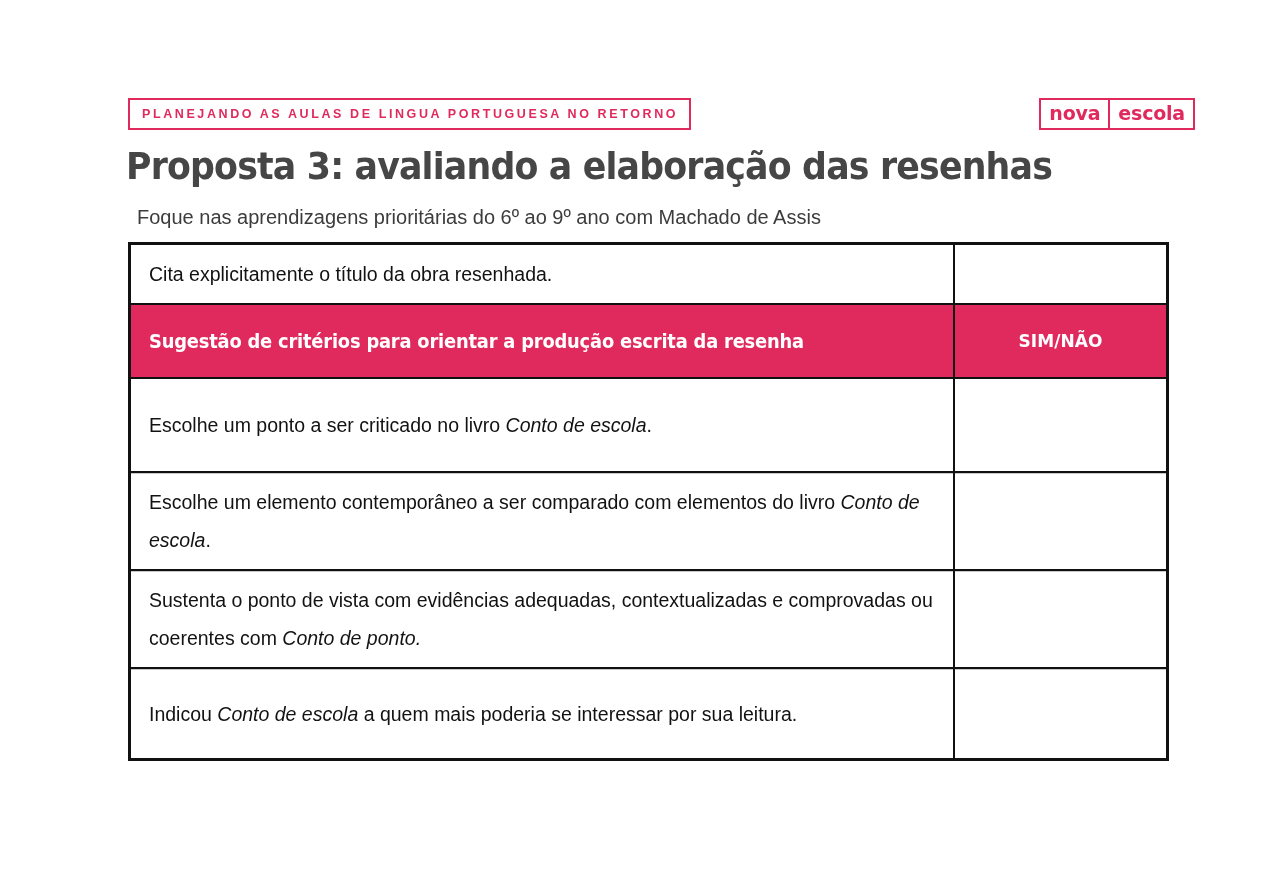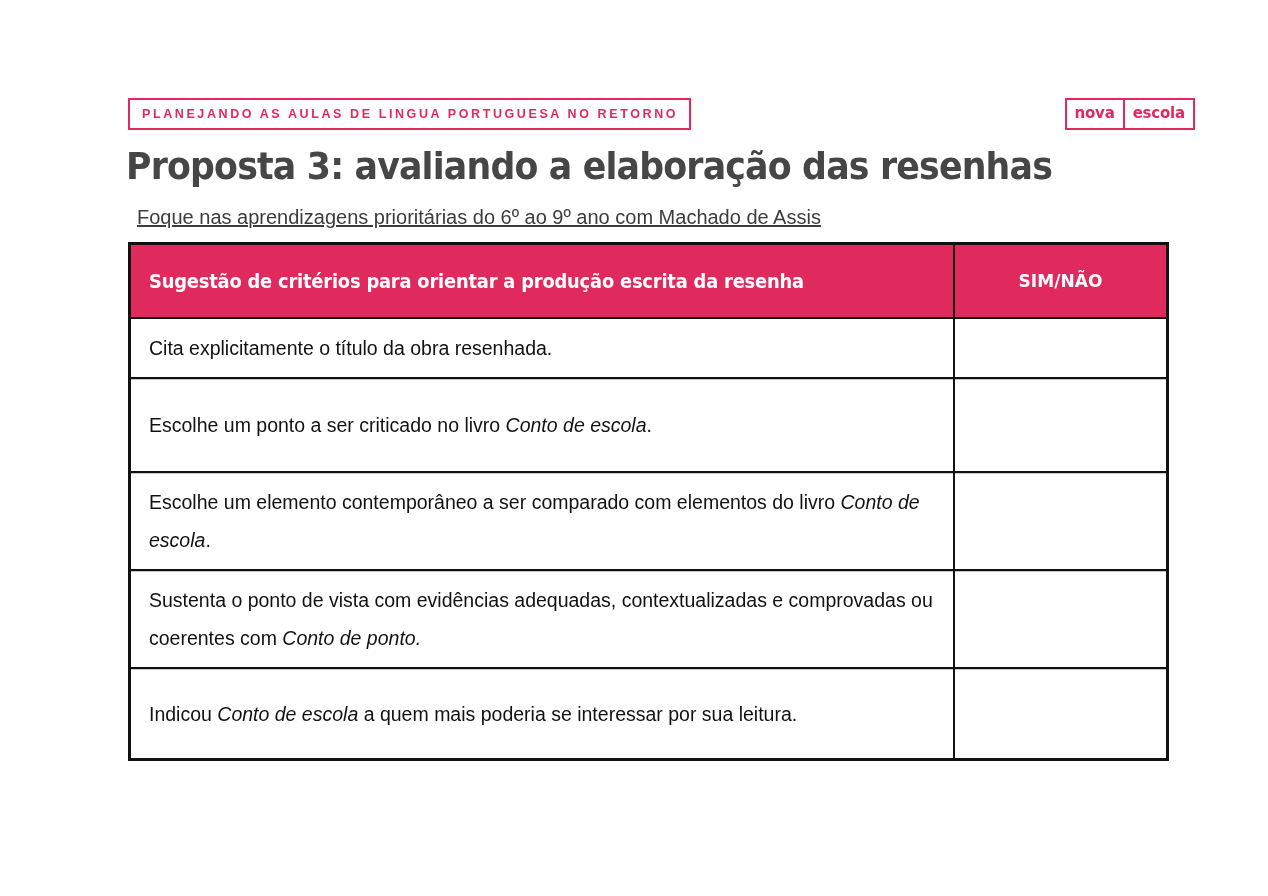--- a/index.html
+++ b/index.html
@@ -55,21 +55,21 @@
     right: 0;
     top: 0;
     display: flex;
     height: 32px;
     box-sizing: border-box;
   }
   .logo-box {
     box-sizing: border-box;
     border: 2px solid #e02a5d;
     color: #e02a5d;
-    font-size: 15px;
+    font-size: 19px;
     font-weight: bold;
     line-height: 27px;
     padding: 0 8px;
     white-space: nowrap;
     letter-spacing: -0.2px;
     font-family: "DejaVu Sans", sans-serif;
   }
   .logo-box.second {
     border-left-width: 1px;
     margin-left: -1px;
@@ -96,21 +96,20 @@
     position: absolute;
     left: 137px;
     top: 204px;
     width: 1040px;
     margin: 0;
     color: #3c3c3c;
     font-size: 20px;
     font-weight: normal;
     line-height: 26px;
     white-space: nowrap;
-    text-decoration: underline;
   }
 
   
   .grid {
     position: absolute;
     left: 128px;
     top: 242px;
     width: 1041px;
     box-sizing: border-box;
     border: 3px solid #111111;
@@ -208,35 +207,35 @@
       <span class="logo-box second">escola</span>
     </div>
   </div>
 
   <h1 class="title">Proposta 3: avaliando a elaboração das resenhas</h1>
 
   <p class="subtitle">Foque nas aprendizagens prioritárias do 6º ao 9º ano com Machado de Assis</p>
 
   <div class="grid">
 
+    <div class="grid-row r-short">
+      <div class="cell-main">
+        <span class="body-text"><span>Cita explicitamente o título da obra resenhada.</span></span>
+      </div>
+      <div class="cell-mark">
+        <span class="body-text"></span>
+      </div>
+    </div>
+
     <div class="grid-row head-row">
       <div class="cell-main">
         <span class="head-text">Sugestão de critérios para orientar a produção escrita da resenha</span>
       </div>
       <div class="cell-mark">
         <span class="head-text-mark">SIM/NÃO</span>
-      </div>
-    </div>
-
-    <div class="grid-row r-short">
-      <div class="cell-main">
-        <span class="body-text"><span>Cita explicitamente o título da obra resenhada.</span></span>
-      </div>
-      <div class="cell-mark">
-        <span class="body-text"></span>
       </div>
     </div>
 
 
     <div class="grid-row r-tall">
       <div class="cell-main">
         <span class="body-text"><span>Escolhe um ponto a ser criticado no livro </span><em>Conto de escola</em><span>.</span></span>
       </div>
       <div class="cell-mark">
         <span class="body-text"></span>

